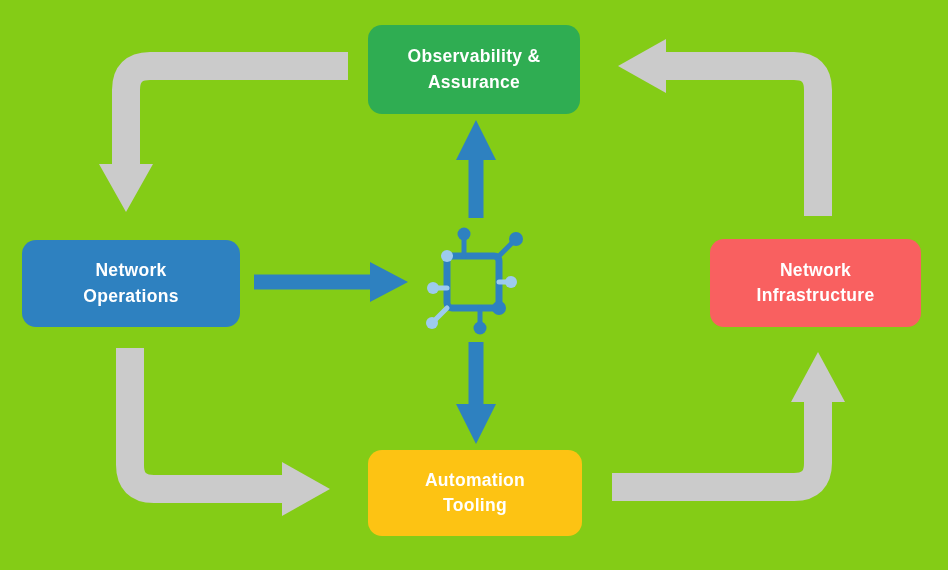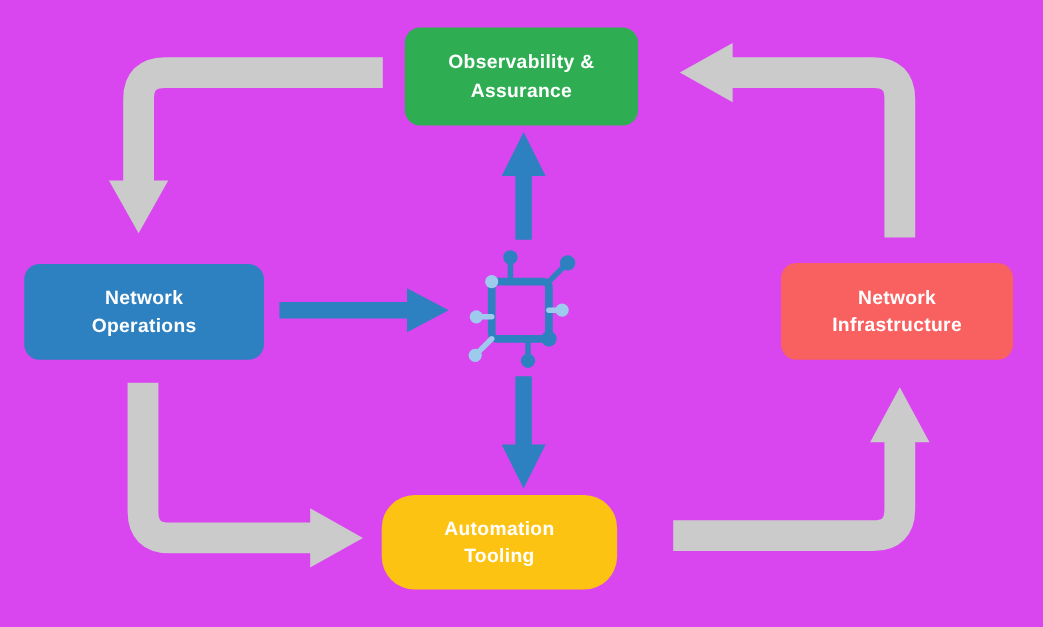--- a/index.html
+++ b/index.html
@@ -3,21 +3,21 @@
 <meta charset="utf-8">
 <style>
   * { margin: 0; padding: 0; box-sizing: border-box; }
   html, body { background: #ffffff; }
   body { font-family: "Liberation Sans", sans-serif; }
 
   .canvas {
     position: relative;
     width: 948px;
     height: 570px;
-    background: #d946ef;
+    background: #84cc16;
     overflow: hidden;
   }
 
   .layer {
     position: absolute;
     left: 0; top: 0;
     width: 948px; height: 570px;
   }
 
   .shaft-gray { fill: none; stroke-width: 28; stroke-linecap: butt; }
@@ -38,21 +38,21 @@
     font-weight: 600;
     letter-spacing: 0.3px;
     line-height: 1.45;
     text-align: center;
     white-space: pre-line;
   }
 
   .node-observability  { left: 368px; top: 25px;  width: 212px; height: 89px; }
   .node-operations     { left: 22px;  top: 240px; width: 218px; height: 87px; }
   .node-infrastructure { left: 710px; top: 239px; width: 211px; height: 88px; }
-  .node-automation     { left: 347px; top: 450px; width: 214px; height: 86px; border-radius: 30px; }
+  .node-automation     { left: 368px; top: 450px; width: 214px; height: 86px; }
 </style>
 </head>
 <body>
 
 <div class="canvas">
 
   <svg class="layer" width="948" height="570" viewBox="0 0 948 570" aria-hidden="true">
 
     <g>
       <path class="shaft-gray" d="M 348 66 L 150 66 Q 126 66 126 90 L 126 166" stroke="#cbcbcb"></path>

